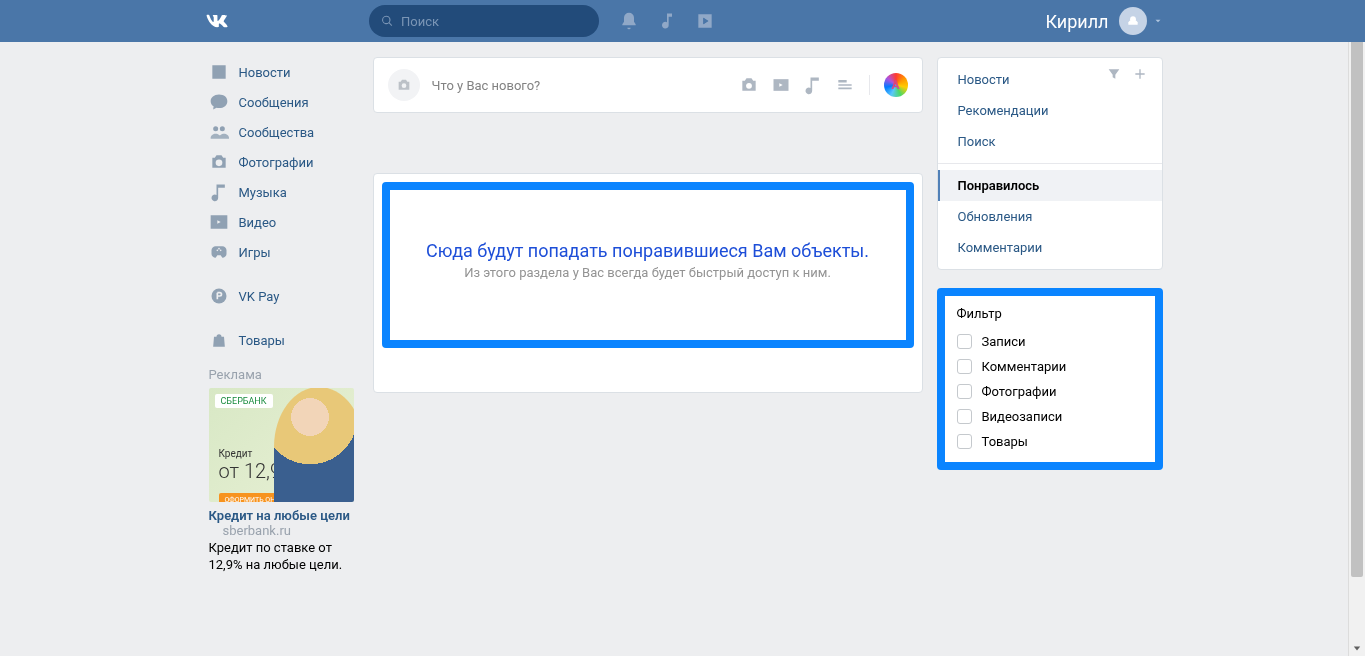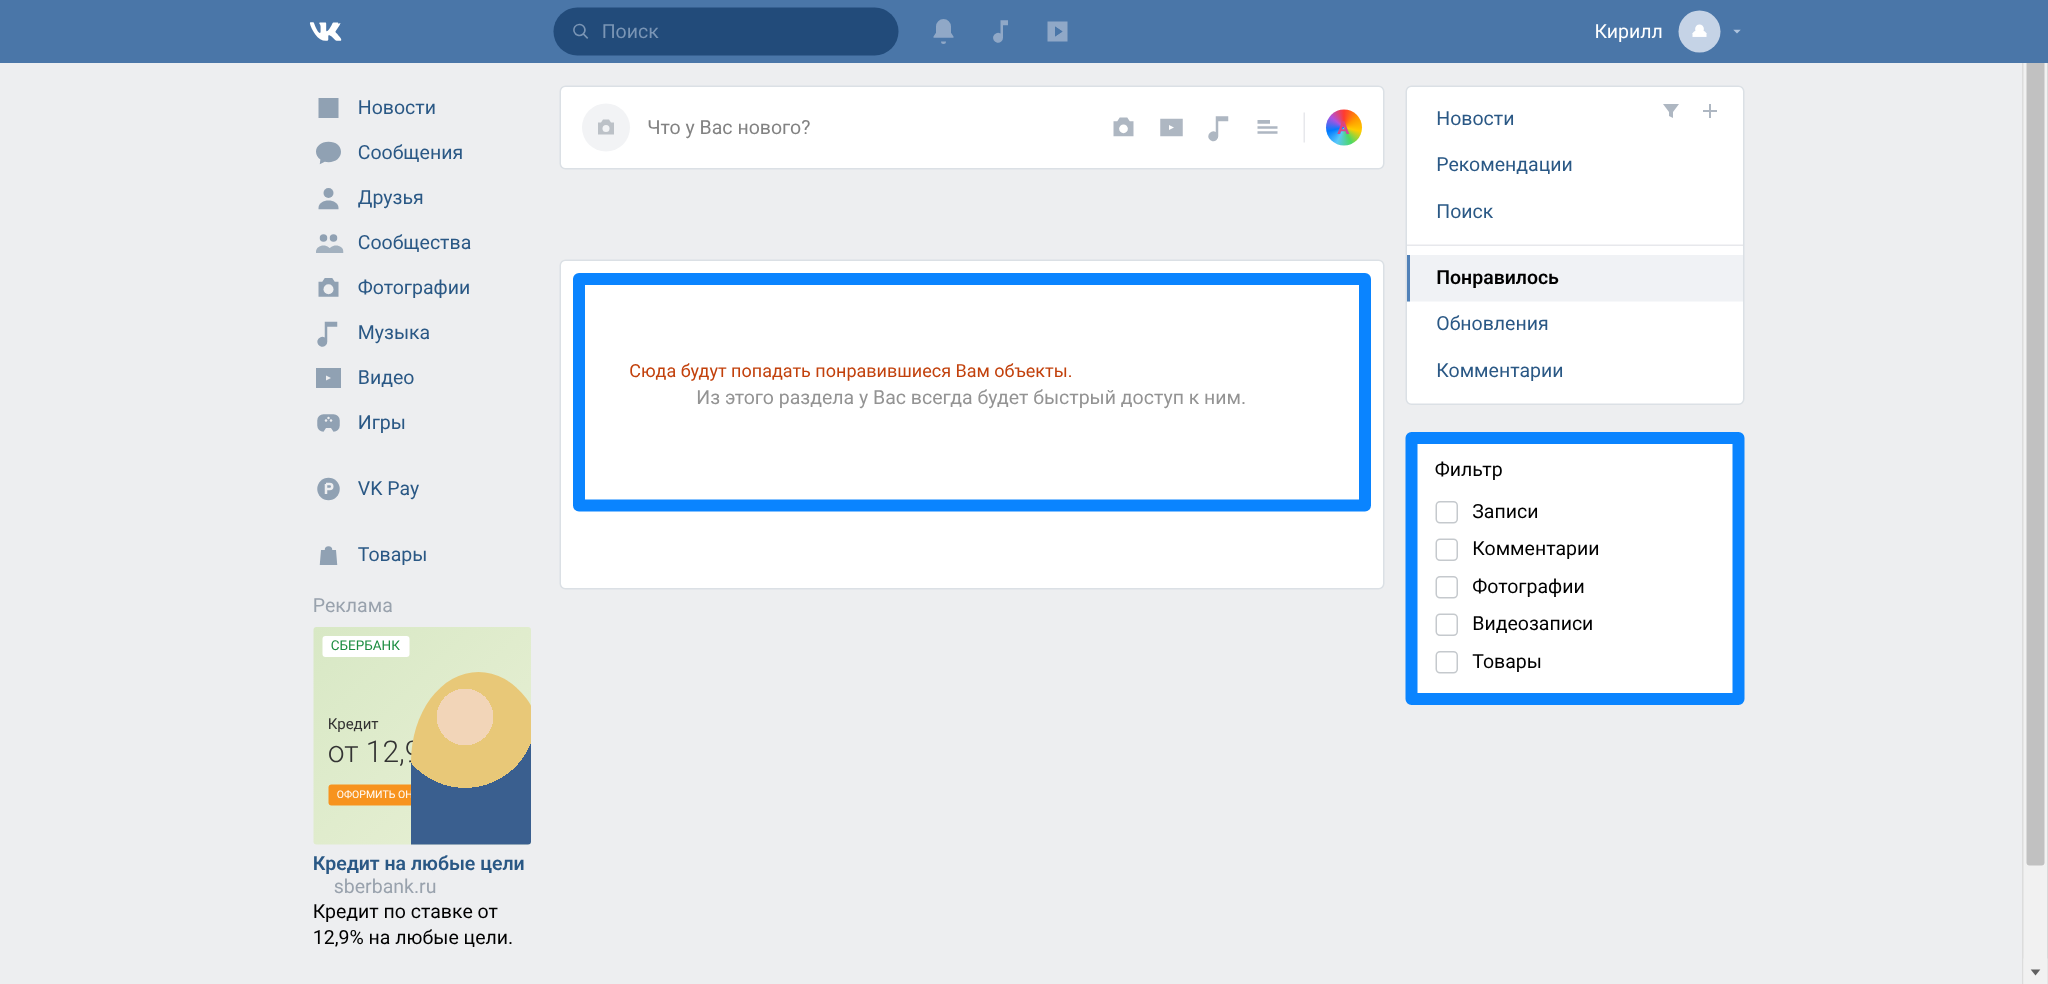--- a/index.html
+++ b/index.html
@@ -9,21 +9,21 @@
 .hdr { position:fixed; top:0; left:0; right:0; height:42px; background:#4a76a8; display:flex; align-items:center; z-index:100; }
 .hdr-inner { width:960px; margin:0 auto; height:100%; display:flex; align-items:center; position:relative; }
 .vk-logo { width:28px; height:28px; margin-left:-2px; fill:#fff; }
 .search-wrap { margin-left:140px; width:230px; height:32px; background:#224b7a; border-radius:16px; display:flex; align-items:center; padding:0 12px; }
 .search-icon { width:14px; height:14px; fill:#7a95b5; margin-right:8px; }
 .search-input { background:none; border:none; outline:none; color:#fff; font-size:13px; width:100%; }
 .search-input::placeholder { color:#7a95b5; }
 .hdr-icons { display:flex; align-items:center; margin-left:20px; gap:18px; }
 .hdr-ico { width:20px; height:20px; fill:#90a8c7; cursor:pointer; }
 .hdr-user { position:absolute; right:0; display:flex; align-items:center; cursor:pointer; }
-.hdr-user-name { color:#fff; font-size:13px; margin-right:10px; }
+.hdr-user-name { color:#fff; font-size:18px; margin-right:10px; }
 .hdr-ava { width:28px; height:28px; border-radius:50%; background:#c5d3e6; display:flex; align-items:center; justify-content:center; }
 .hdr-ava svg { width:14px; height:14px; fill:#fff; }
 .hdr-chev { width:10px; height:10px; fill:#afc4de; margin-left:6px; }
 
 
 .sb { position:fixed; top:0; right:0; width:17px; height:100%; background:#f1f1f1; border-left:1px solid #dcdcdc; }
 .sb-up,.sb-dn { height:17px; background:#f1f1f1; display:flex; align-items:center; justify-content:center; }
 .sb-up svg,.sb-dn svg { width:8px; height:8px; fill:#606060; }
 .sb-thumb { position:absolute; top:17px; left:2px; width:12px; background:#c1c1c1; border-radius:2px; }
 
@@ -33,21 +33,21 @@
 .col-main { width:550px; margin-left:14px; }
 .col-right { width:226px; margin-left:14px; }
 
 
 .nav-item { display:flex; align-items:center; padding:5px 6px; cursor:pointer; border-radius:4px; }
 .nav-ico { width:20px; height:20px; margin-right:10px; display:flex; align-items:center; justify-content:center; }
 .nav-ico svg { width:20px; height:20px; fill:#90a1b3; }
 .nav-label { font-size:13px; color:#2a5885; }
 .nav-sep { height:14px; }
 .ad-title { font-size:13px; color:#99a2ad; margin:12px 0 6px 6px; }
-.ad-img { width:145px; height:145px; background:linear-gradient(135deg,#d8e8c5 0%,#e8f0d5 100%); border-radius:2px; margin-left:6px; position:relative; overflow:hidden; }
+.ad-img { width:145px; height:114px; background:linear-gradient(135deg,#d8e8c5 0%,#e8f0d5 100%); border-radius:2px; margin-left:6px; position:relative; overflow:hidden; }
 .ad-logo { position:absolute; top:6px; left:6px; background:#fff; padding:2px 6px; font-size:9px; color:#1a8c3f; border-radius:2px; }
 .ad-rate { position:absolute; left:10px; top:60px; color:#333; font-size:10px; }
 .ad-rate b { font-size:20px; font-weight:300; display:block; }
 .ad-btn { position:absolute; left:10px; top:105px; background:#f7931e; color:#fff; font-size:7px; padding:3px 6px; border-radius:2px; }
 .ad-person { position:absolute; right:-10px; bottom:-5px; width:90px; height:120px; background:radial-gradient(circle at 40% 25%,#f2d5b8 0% 18%,#e8c878 18% 45%,#3a5f8f 45% 100%); border-radius:50% 50% 0 0; }
 .ad-head { font-size:13px; color:#2a5885; font-weight:600; margin:6px 0 0 6px; }
 .ad-dom { font-size:13px; color:#99a2ad; margin-left:20px; }
 .ad-desc { font-size:13px; color:#000; margin:2px 0 0 6px; line-height:1.3; }
 
 
@@ -56,21 +56,21 @@
 .comp-ava svg { width:16px; height:16px; fill:#bcc1c7; }
 .comp-ph { font-size:13px; color:#828282; flex:1; }
 .comp-icons { display:flex; gap:12px; align-items:center; }
 .comp-ico { width:20px; height:20px; fill:#aeb7c2; cursor:pointer; }
 .comp-sep { width:1px; height:20px; background:#e7e8ec; margin:0 2px; }
 .comp-circle { width:24px; height:24px; border-radius:50%; background:conic-gradient(#ff3b30,#ff9500,#ffcc00,#4cd964,#5ac8fa,#007aff,#af52de,#ff3b30); padding:2px; }
 .comp-circle-in { width:100%; height:100%; border-radius:50%; background:#fff; display:flex; align-items:center; justify-content:center; font-size:12px; font-weight:bold; background:linear-gradient(135deg,#ff3b30,#af52de); -webkit-background-clip:text; -webkit-text-fill-color:transparent; }
 
 .content-card { background:#fff; border-radius:4px; border:1px solid #dbe0e5; margin-top:60px; padding:8px; min-height:220px; }
 .hl-box { border:8px solid #0a84ff; border-radius:4px; padding:50px 30px 60px; }
-.empty-line1 { text-align:left; font-size:12px; color:#c2410c; }
+.empty-line1 { text-align:center; font-size:18px; color:#1d4ed8; }
 .empty-line2 { text-align:center; font-size:13px; color:#939393; margin-top:4px; }
 
 
 .side-card { background:#fff; border-radius:4px; border:1px solid #dbe0e5; padding:6px 0; }
 .side-item { display:flex; align-items:center; padding:8px 20px; cursor:pointer; font-size:13px; color:#2a5885; position:relative; }
 .side-item.active { background:#f0f2f5; color:#000; font-weight:600;align-items:center; }
 .side-item.active::before { content:''; position:absolute; left:0; top:0; bottom:0; width:2px; background:#5181b8; }
 .side-sep { height:1px; background:#e7e8ec; margin:6px 0; }
 .side-top { position:relative; }
 .side-top-icons { position:absolute; right:14px; top:8px; display:flex; gap:10px; }
@@ -153,29 +153,20 @@
         <span class="nav-ico">
           <svg viewBox="0 0 24 24">
             <path d="M12 3C6 3 2 6.6 2 11c0 2.5 1.3 4.7 3.5 6.2L5 21l4-2c1 .2 2 .3 3 .3 6 0 10-3.6 10-8.3S18 3 12 3z"></path>
           </svg>
         </span>
         <span class="nav-label">Сообщения</span>
       </div>
     <div class="nav-item">
         <span class="nav-ico">
           <svg viewBox="0 0 24 24">
-            <circle cx="12" cy="8" r="4"></circle>
-            <path d="M4 20c0-4 4-6 8-6s8 2 8 6v1H4z"></path>
-          </svg>
-        </span>
-        <span class="nav-label">Друзья</span>
-      </div>
-    <div class="nav-item">
-        <span class="nav-ico">
-          <svg viewBox="0 0 24 24">
             <circle cx="8" cy="8" r="3"></circle>
             <circle cx="16" cy="8" r="3"></circle>
             <path d="M2 19c0-3 3-5 6-5s6 2 6 5v1H2zM12 19c0-3 3-5 6-5s6 2 6 5v1H12z" opacity=".8"></path>
           </svg>
         </span>
         <span class="nav-label">Сообщества</span>
       </div>
     <div class="nav-item">
         <span class="nav-ico">
           <svg viewBox="0 0 24 24">

